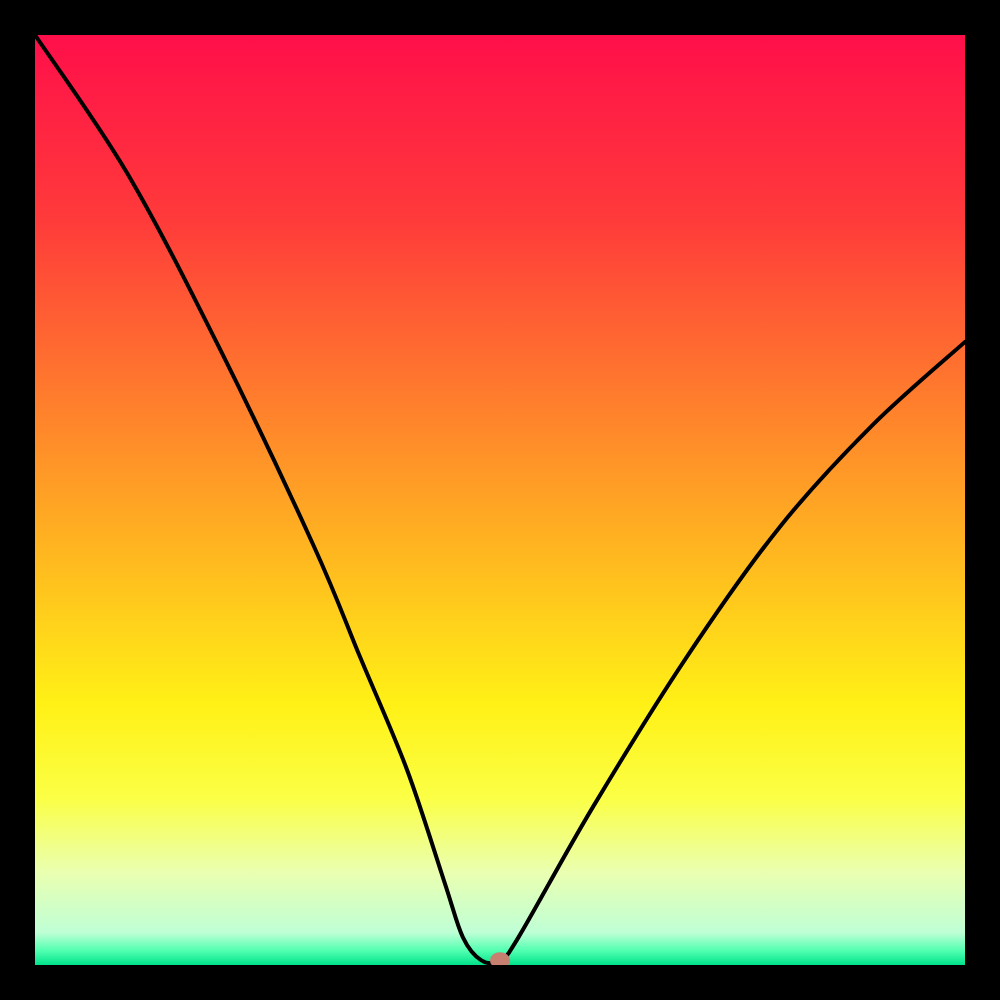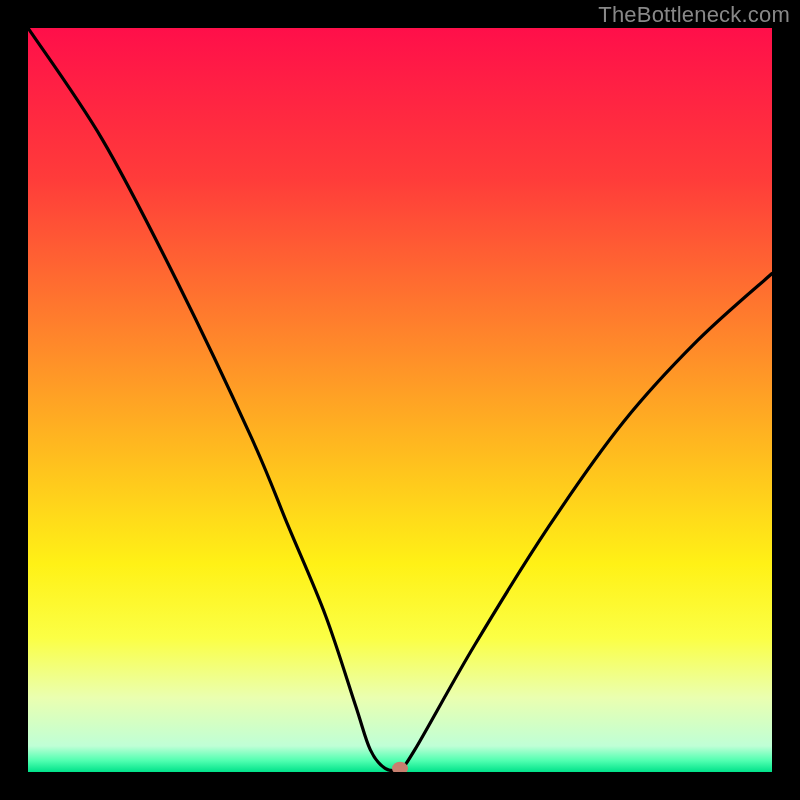--- a/index.html
+++ b/index.html
@@ -38,21 +38,20 @@
   svg.plot {
     display: block;
     width: 744px;
     height: 744px;
   }
 </style>
 </head>
 <body>
 
 <div class="frame">
-  <div class="watermark">TheBottleneck.com</div>
   <div class="plot-wrap">
     <svg class="plot" viewBox="0 0 744 744">
       <defs>
         <linearGradient id="bg-grad" x1="0" y1="0" x2="0" y2="1">
             <stop offset="0%" stop-color="#ff0f4a"></stop>
             <stop offset="20%" stop-color="#ff3b3a"></stop>
             <stop offset="40%" stop-color="#ff802c"></stop>
             <stop offset="57.99999999999999%" stop-color="#ffbf1e"></stop>
             <stop offset="72%" stop-color="#fff116"></stop>
             <stop offset="82%" stop-color="#fbff45"></stop>

